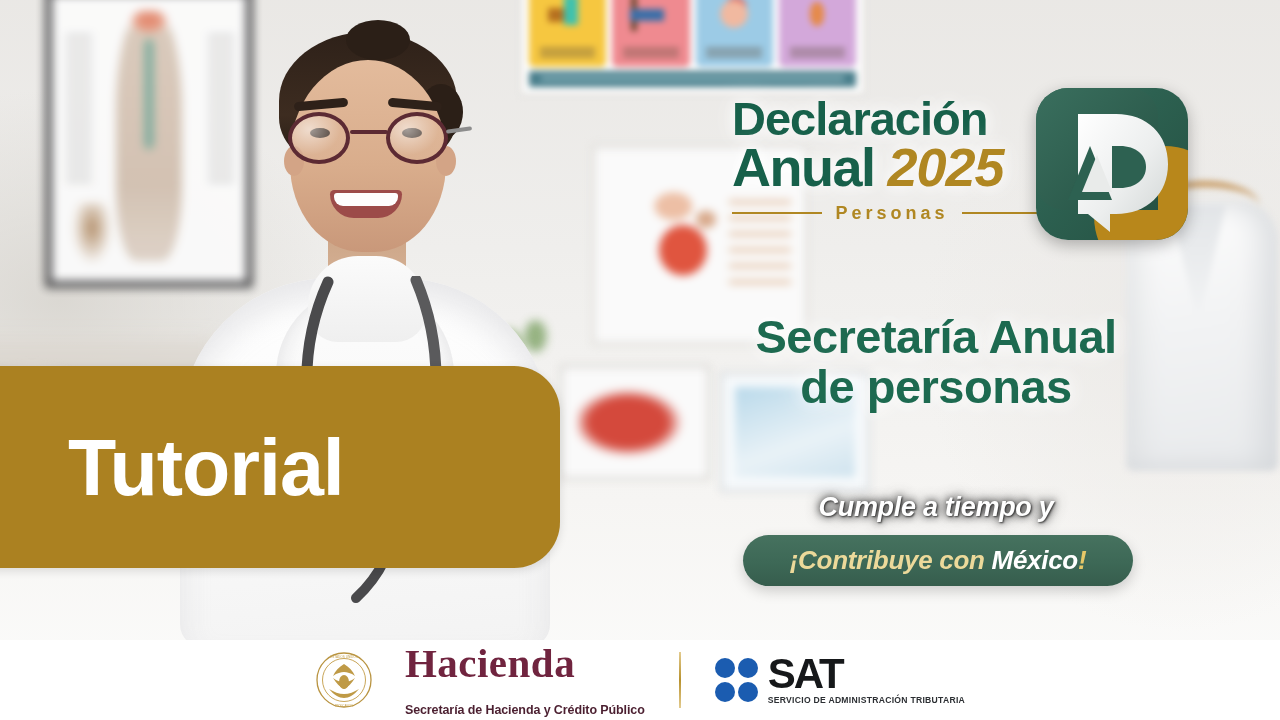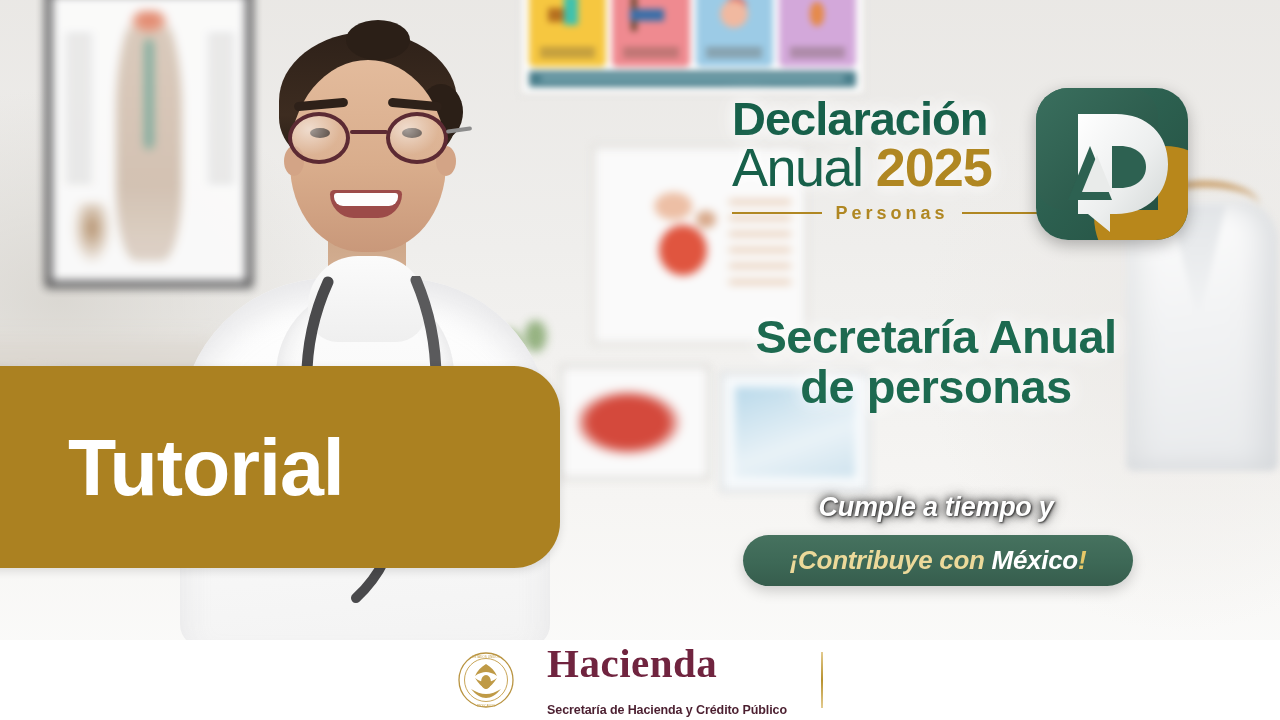--- a/index.html
+++ b/index.html
@@ -234,26 +234,27 @@
   
   .brand-lockup{ position:absolute; left:700px; top:96px; width:320px;margin-left:32px; }
   .bl-line1{
     font-size:47px; font-weight:700; color:#17604a; line-height:.96;
     letter-spacing:-1px; text-shadow:0 0 14px rgba(255,255,255,.95), 0 0 26px rgba(255,255,255,.9);
   }
   .bl-line2{
     display:flex; align-items:baseline; gap:13px; line-height:.96; margin-top:1px;
   }
   .bl-anual{
-    font-size:54px; font-weight:400; color:#17604a; letter-spacing:-1.5px;
+    font-size:54px; font-weight:700; color:#17604a; letter-spacing:-1.5px;
     text-shadow:0 0 14px rgba(255,255,255,.95), 0 0 26px rgba(255,255,255,.9);
   }
   .bl-year{
     font-size:54px; font-weight:700; color:#b08722; letter-spacing:-1px;
     text-shadow:0 0 14px rgba(255,255,255,.95), 0 0 26px rgba(255,255,255,.9);
+    font-style:italic;
   }
   .bl-sub{
     margin-top:9px; display:flex; align-items:center; gap:13px;
   }
   .bl-rule{ flex:1; height:2px; background:#b08722; }
   .bl-sub-text{
     font-size:18px; font-weight:700; color:#b08722; letter-spacing:4px;
   }
 
   .app-logo{
@@ -488,15 +489,27 @@
         </svg>
       </div>
       <div class="hac-text">
         <div class="big">Hacienda</div>
         <div class="small">Secretaría de Hacienda y Crédito Público</div>
       </div>
     </div>
 
     <div class="divider"></div>
 
+    <div class="sat">
+      <div class="sat-dots">
+        <i></i>
+          <i></i>
+          <i></i>
+          <i></i>
+      </div>
+      <div class="sat-text">
+        <div class="big">SAT</div>
+        <div class="small">SERVICIO DE ADMINISTRACIÓN TRIBUTARIA</div>
+      </div>
+    </div>
   </div>
 
 </div>
 
 </body></html>

